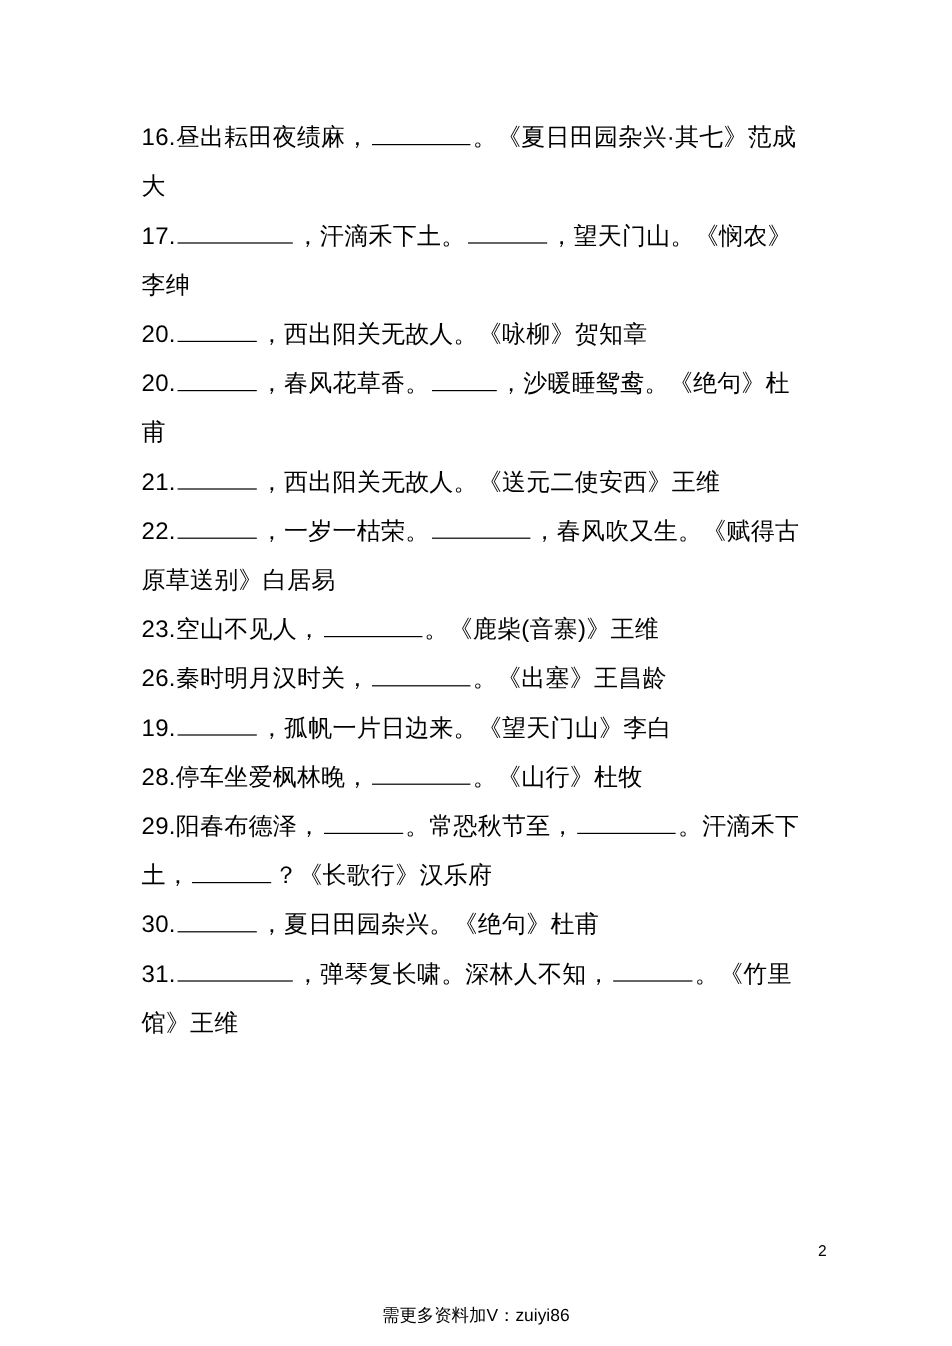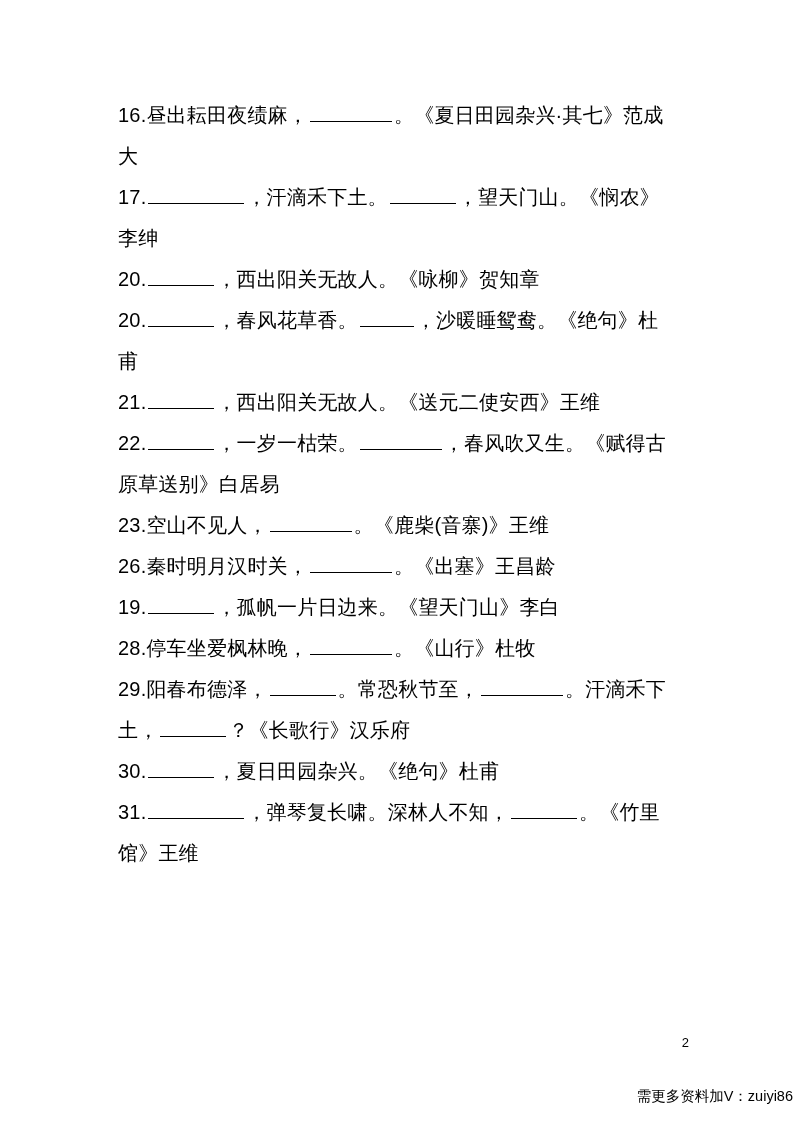--- a/index.html
+++ b/index.html
@@ -50,21 +50,21 @@
     right: 104px;
     top: 1035px;
     font-size: 13px;
     color: #000;
   }
   .footer {
     position: absolute;
     left: 0;
     top: 1087px;
     width: 793px;
-    text-align: right;
+    text-align: center;
     font-size: 14.5px;
     color: #000;
   }
 </style>
 </head>
 <body>
 
 <div class="page">
   <div class="lines">
 

